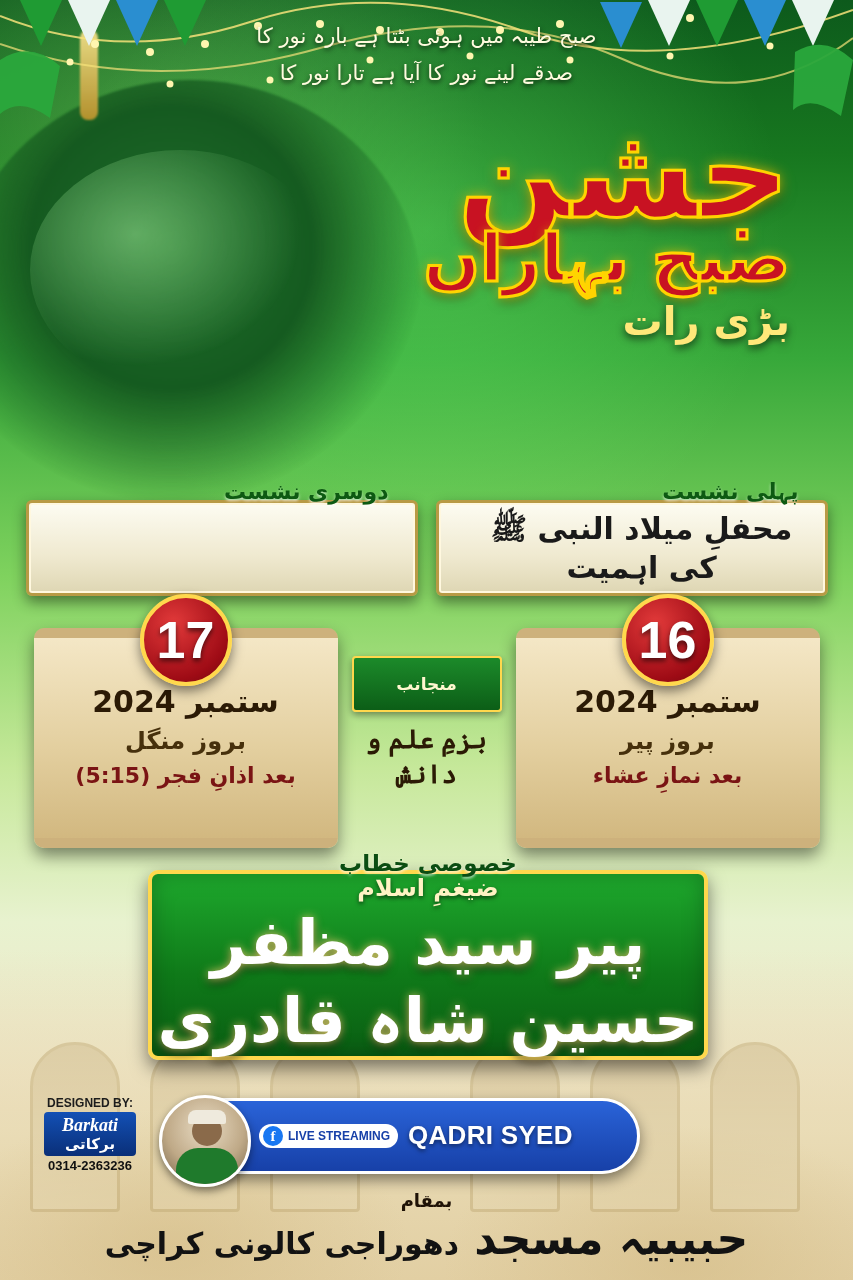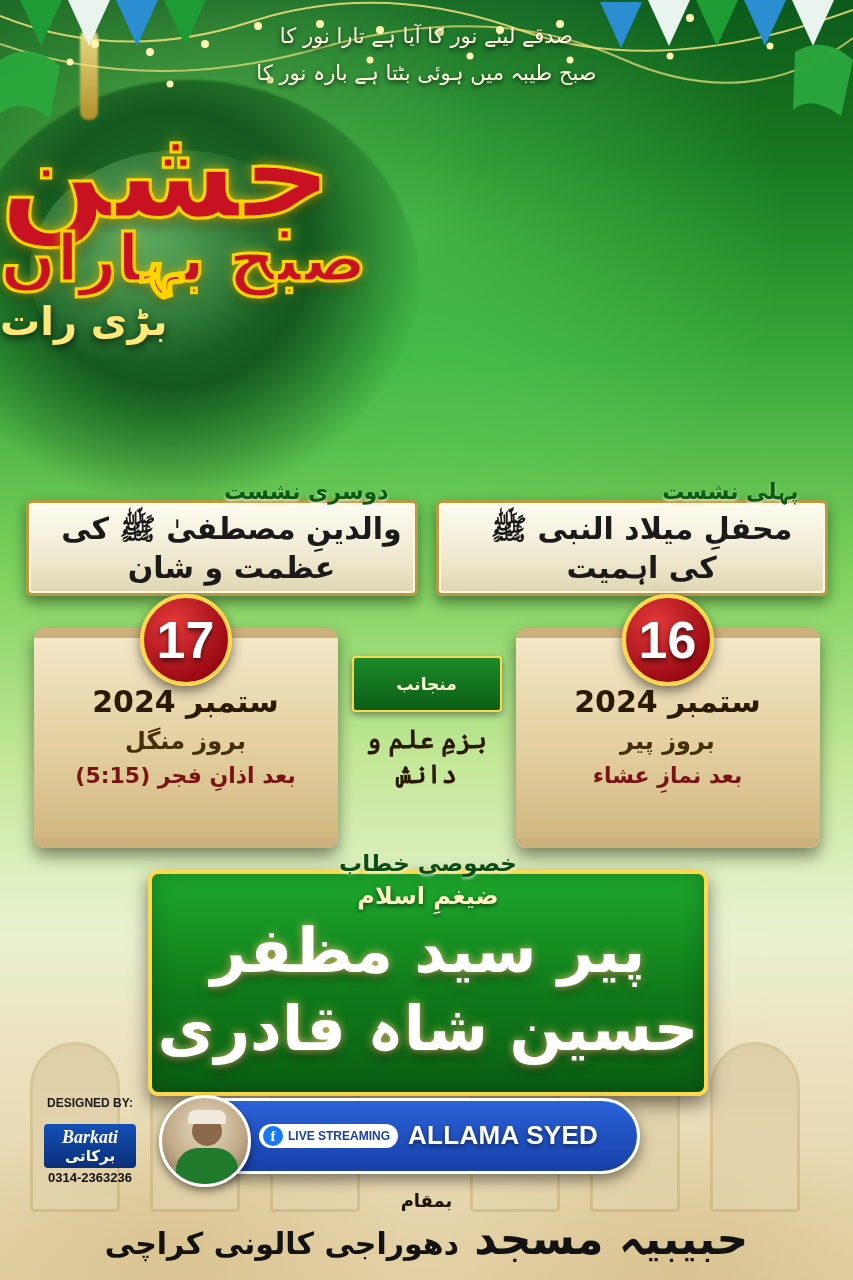--- a/index.html
+++ b/index.html
@@ -68,21 +68,21 @@
     text-align: center; direction: rtl;
     color: #fffbdf;
     text-shadow: 0 2px 5px rgba(0,0,0,.75);
     font-size: 21px; line-height: 1.75;
     font-family: "DejaVu Sans", "Liberation Sans", sans-serif;
     z-index: 6;
   }
   
   .title-wrap {
     position: absolute; top: 108px; left: 0; width: 790px;
-    text-align: left; direction: rtl; z-index: 7;
+    text-align: right; direction: rtl; z-index: 7;
   }
   .title-main {
     font-family: "DejaVu Sans", "Liberation Sans", sans-serif;
     font-size: 126px; line-height: 1.05; font-weight: bold;
     color: #c81222;
     -webkit-text-stroke: 3px #ffd400;
     text-shadow:
       0 0 2px #ffe96a,
       0 0 14px rgba(255,210,0,.9),
       0 6px 16px rgba(0,0,0,.55);
@@ -185,27 +185,27 @@
     font-family: "DejaVu Sans", "Liberation Sans", sans-serif;
     box-shadow: 0 3px 7px rgba(0,0,0,.4);
   }
   .ribbon-text {
     margin-top: 10px;
     font-family: Liberation Sans, sans-serif;
     font-size: 26px; font-weight: bold; color: #2b1a05; line-height: 1.35;
   }
   
   .speaker-panel {
-    position: absolute; top: 870px; left: 148px; width: 560px; height: 226px;
+    position: absolute; top: 870px; left: 148px; width: 560px; height: 190px;
     background: linear-gradient(#1ea92d, #0f7a19 55%, #0a5e13);
     border: 4px solid #ffd84d;
     border-radius: 10px;
     box-shadow: 0 8px 18px rgba(0,0,0,.5), inset 0 0 22px rgba(0,0,0,.25);
     direction: rtl; text-align: center;
-    padding-top: 8px;
+    padding-top: 0;
     z-index: 7;
   }
   .speaker-kicker {
     position: absolute; top: -24px; left: 50%; transform: translateX(-50%);
     font-family: "DejaVu Sans", "Liberation Sans", sans-serif;
     font-size: 23px; font-weight: bold; color: #0b4d12;
     text-shadow: 0 2px 3px rgba(255,255,255,.65);
     white-space: nowrap;
   }
   .speaker-title {
@@ -223,21 +223,21 @@
   
   .designer {
     position: absolute; left: 44px; top: 1096px; width: 92px; z-index: 8;
     text-align: center;
   }
   .designer-label {
     font-size: 12px; font-weight: bold; color: #1c1c1c;
     font-family: "Liberation Sans", sans-serif;
   }
   .designer-logo {
-    margin-top: 14px;
+    margin-top: 2px;
     background: linear-gradient(#1350b5, #0a2f78);
     border-radius: 4px; padding: 4px 2px;
     color: #fff; font-family: "Liberation Serif", serif;
     font-size: 18px; font-style: italic; font-weight: bold;
     line-height: 1.1;
   }
   .designer-logo small {
     display: block; font-size: 15px; font-style: normal;
     font-family: "DejaVu Sans", sans-serif;
   }
@@ -363,38 +363,37 @@
       <polygon points="744,0 786,0 765,46" fill="#2a8ed0"></polygon>
       <polygon points="792,0 834,0 813,46" fill="#e9f4ef"></polygon>
     </g>
     <g fill="#2aa83c" opacity=".95">
       <path d="M0,60 q30,-20 60,6 l-10,52 q-30,-22 -50,-4 z"></path>
       <path d="M795,52 q30,-18 58,8 l-12,56 q-30,-22 -48,-6 z"></path>
     </g>
   </svg>
 
   <div class="couplet">
+    <div>صبح طیبہ میں ہوئی بٹتا ہے بارہ نور کا</div>
     <div>صدقے لینے نور کا آیا ہے تارا نور کا</div>
-    <div>صبح طیبہ میں ہوئی بٹتا ہے بارہ نور کا</div>
   </div>
 
   <div class="title-wrap">
     <div class="title-main">جشن</div>
     <div class="title-sub">صبح بہاراں</div>
     <div class="big-night">بڑی رات</div>
   </div>
 
   <div class="sessions">
     <div class="session">
       <span class="session-label">پہلی نشست</span>
       <span class="session-text">محفلِ میلاد النبی ﷺ کی اہمیت</span>
     </div>
     <div class="session">
       <span class="session-label">دوسری نشست</span>
-      <span class="session-text">والدینِ مصطفیٰ ﷺ کی عظمت و شان</span>
     </div>
   </div>
 
   <div class="scrolls">
     <div class="scroll">
       <div class="badge">16</div>
       <div class="scroll-date">ستمبر 2024</div>
       <div class="scroll-day">بروز پیر</div>
       <div class="scroll-time">بعد نمازِ عشاء</div>
     </div>
@@ -431,21 +430,21 @@
     <div class="live-photo">
       <div class="body"></div>
         <div class="head"></div>
         <div class="cap"></div>
     </div>
     <div class="fb-badge">
       <span class="fb-circle">f</span>
       <span>LIVE STREAMING</span>
     </div>
     <div class="live-names">
-      <div>ALLAMA SYED</div>
+      <div>QADRI SYED</div>
     </div>
   </div>
 
   <div class="venue">
     <div class="venue-top">بمقام</div>
     <div class="venue-main">
       <span>حبیبیہ مسجد</span>
       <span class="addr">دھوراجی کالونی کراچی</span>
     </div>
   </div>

